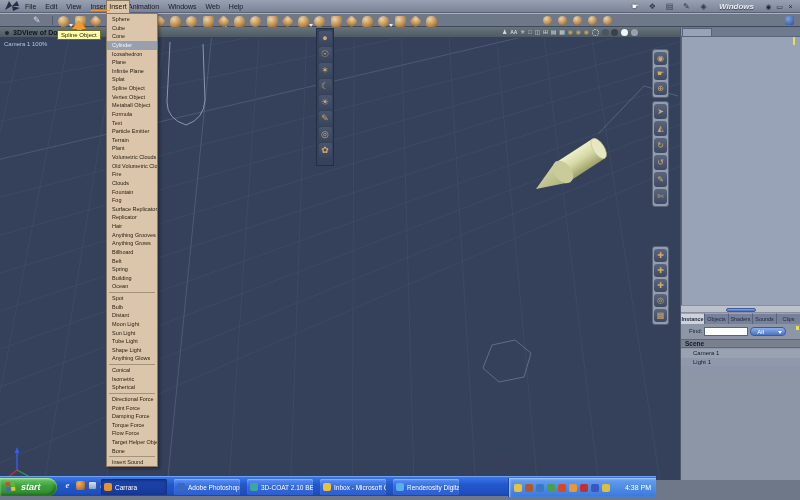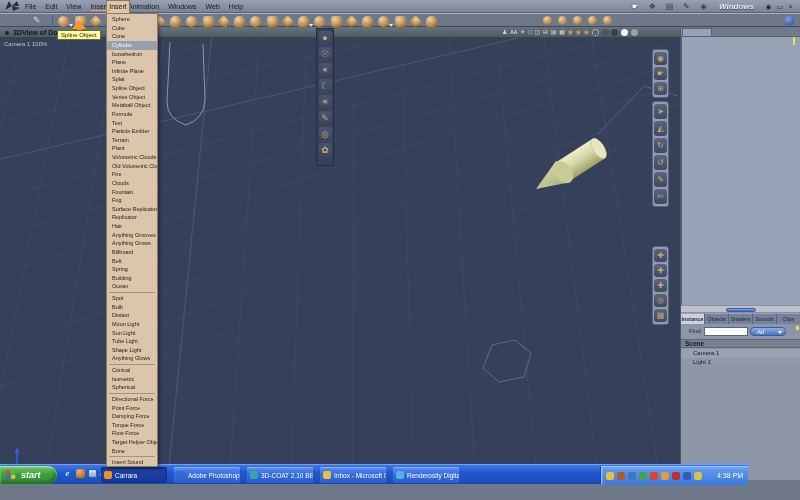--- a/index.html
+++ b/index.html
@@ -116,21 +116,21 @@
   .rp-mark2{position:absolute;left:115px;top:298px;width:3px;height:4px;background:#e6e14e;}
   .scene-hdr{position:absolute;left:0;top:311px;width:120px;height:9px;background:#79818f;
     border-top:1px solid #5f6778;border-bottom:1px solid #5f6778;font-size:6.5px;font-weight:bold;
     color:#12182a;line-height:8px;padding-left:4px;}
   .scene-rows{position:absolute;left:0;top:321px;width:120px;}
   .srow{height:8.5px;line-height:8.5px;font-size:6px;color:#121a2c;padding-left:12px;}
   .srow.even{background:#9aa2b2;}
   .srow.odd{background:#9099ab;}
 
   
-  .taskbar{position:absolute;left:0;top:464px;width:748px;height:20px;
+  .taskbar{position:absolute;left:0;top:476px;width:656px;height:20px;
     background:linear-gradient(#3e76e8,#2258cc 40%,#1e4fc0 85%,#1845ab);
     border-top:1px solid #6aa0f8;}
   .start{position:absolute;left:0;top:1px;width:57px;height:18px;border-radius:0 9px 9px 0;
     background:linear-gradient(#6ec86a,#3da03c 45%,#2e8a2e);
     box-shadow:inset 0 1px 2px #b8f0b0, inset -2px -2px 3px #1e6a1e;
     color:#fff;font-weight:bold;font-style:italic;font-size:9px;line-height:18px;padding-left:21px;}
   .flag{position:absolute;left:6px;top:5px;width:9px;height:9px;transform:rotate(-6deg);}
   .flag i{position:absolute;width:4px;height:4px;}
   .ql{position:absolute;left:62px;top:3px;display:flex;gap:3px;align-items:center;}
   .ql-ic{width:11px;height:11px;border-radius:2px;text-align:center;line-height:11px;}

